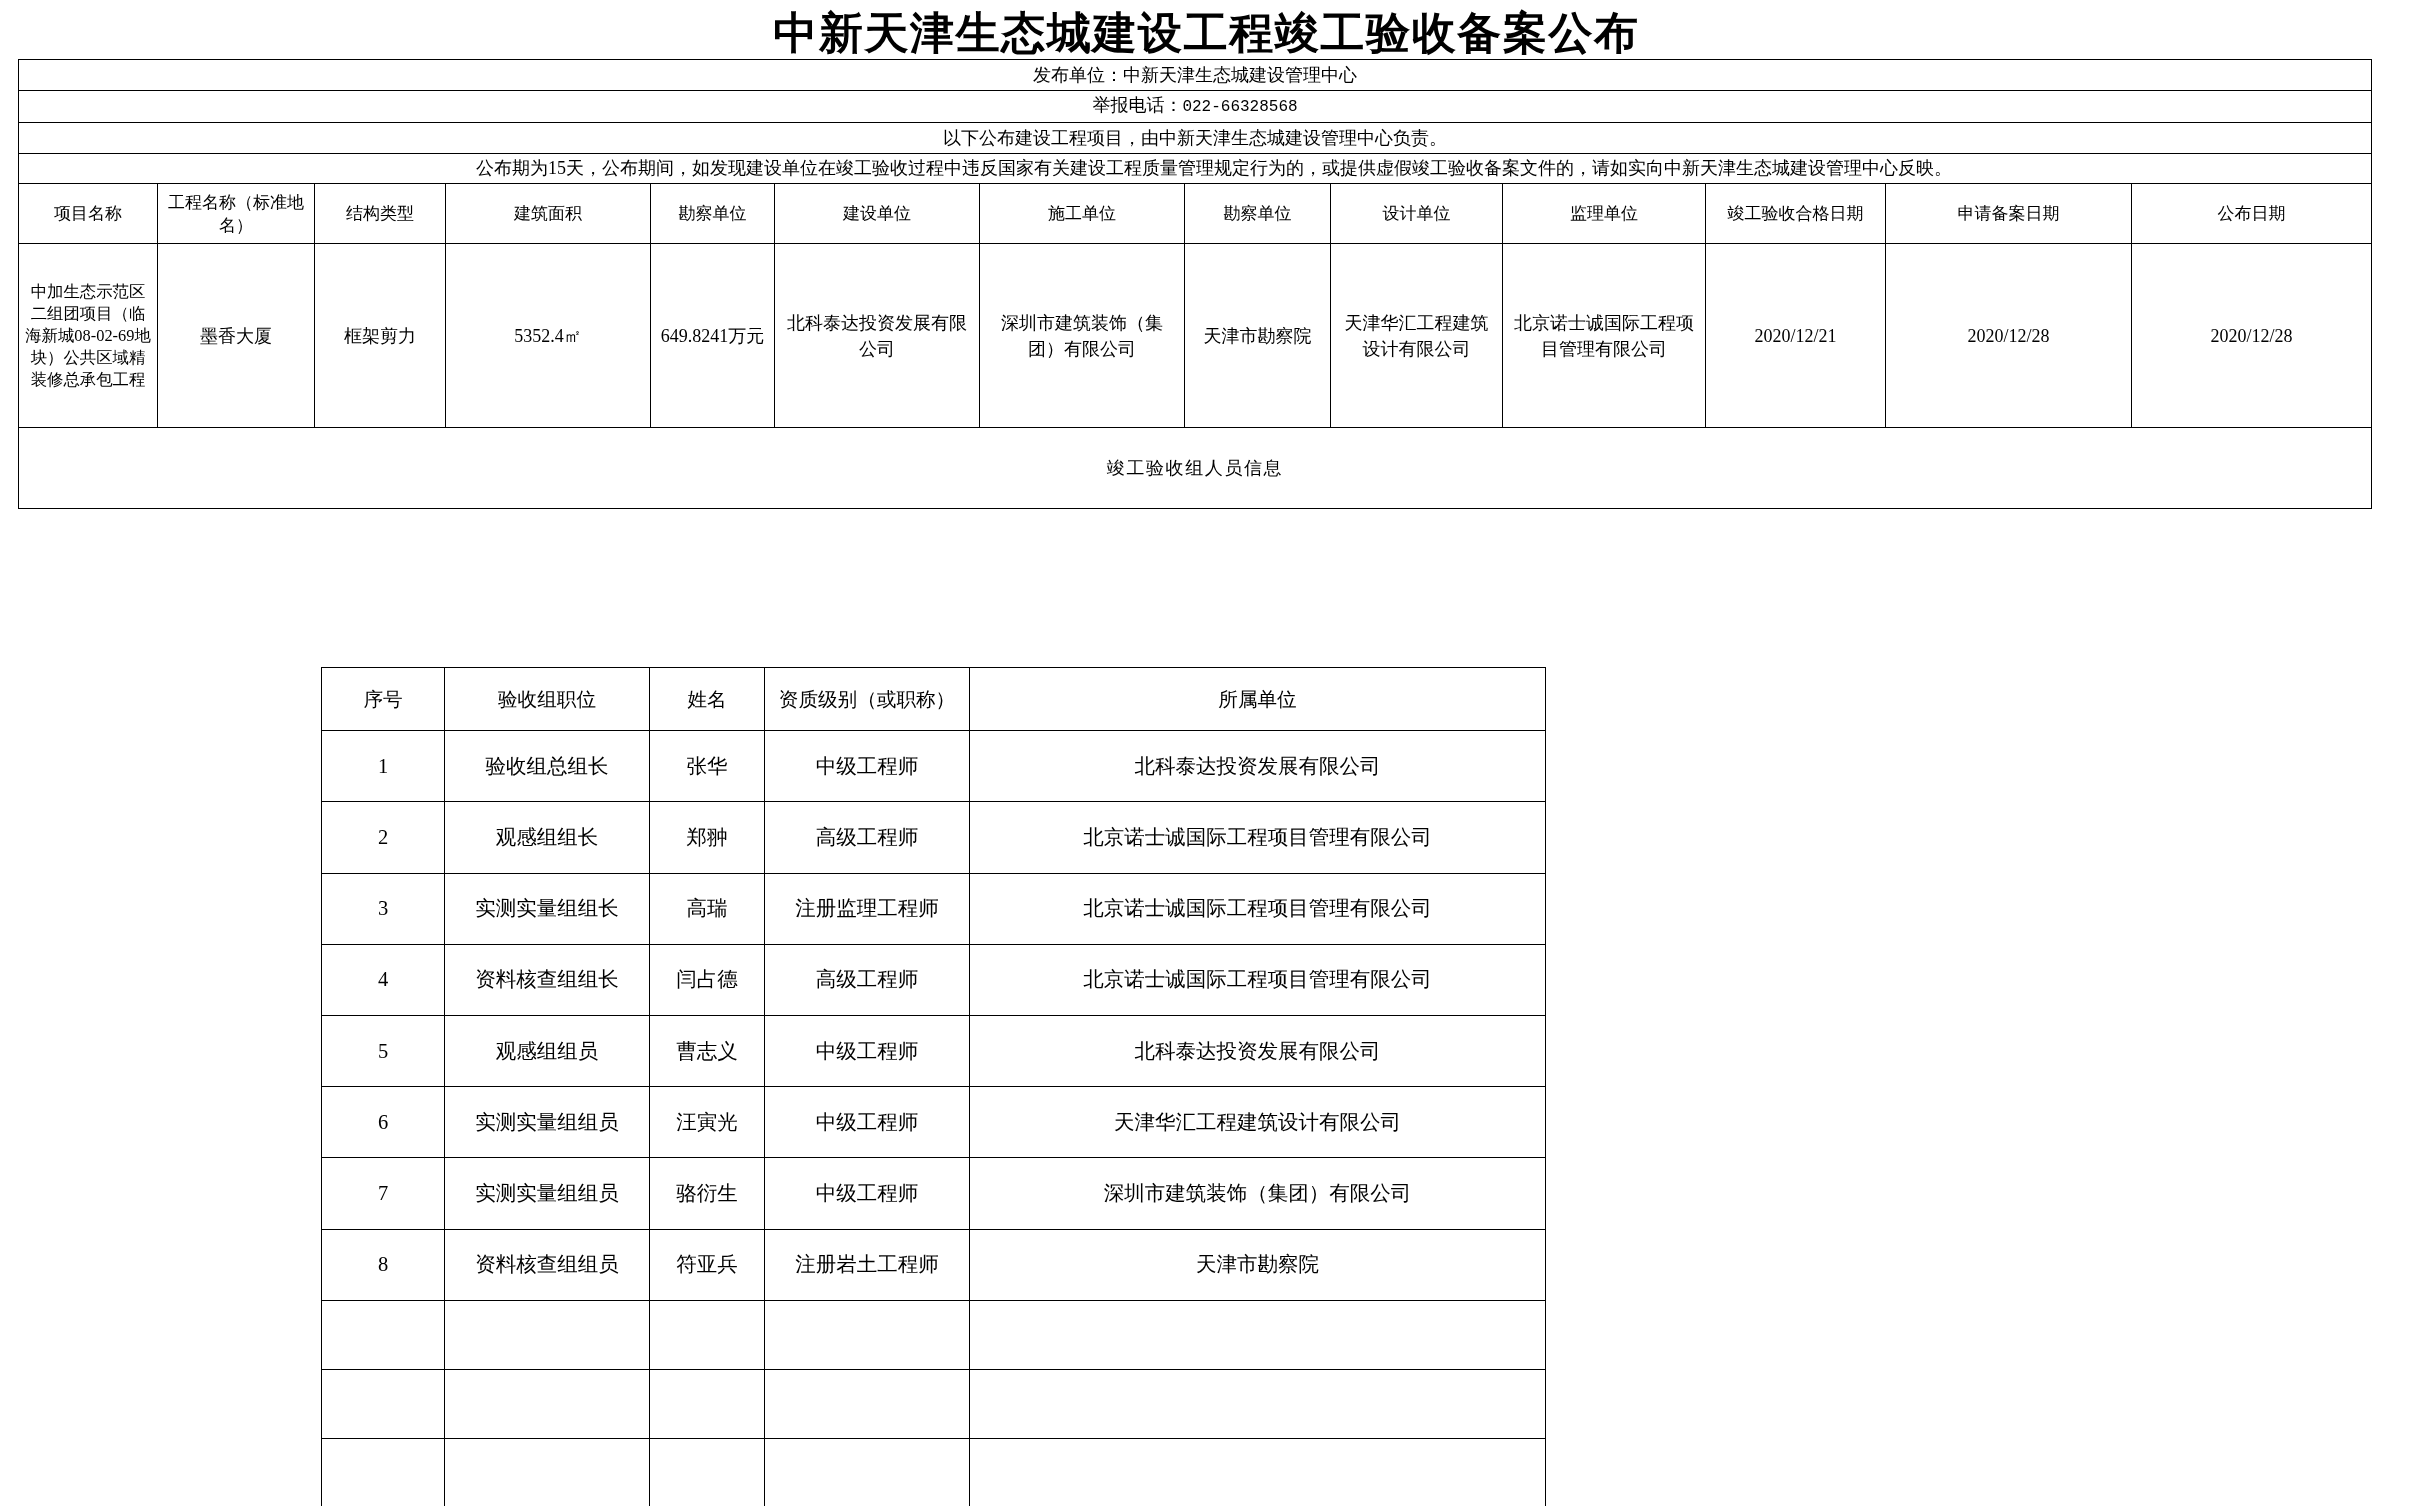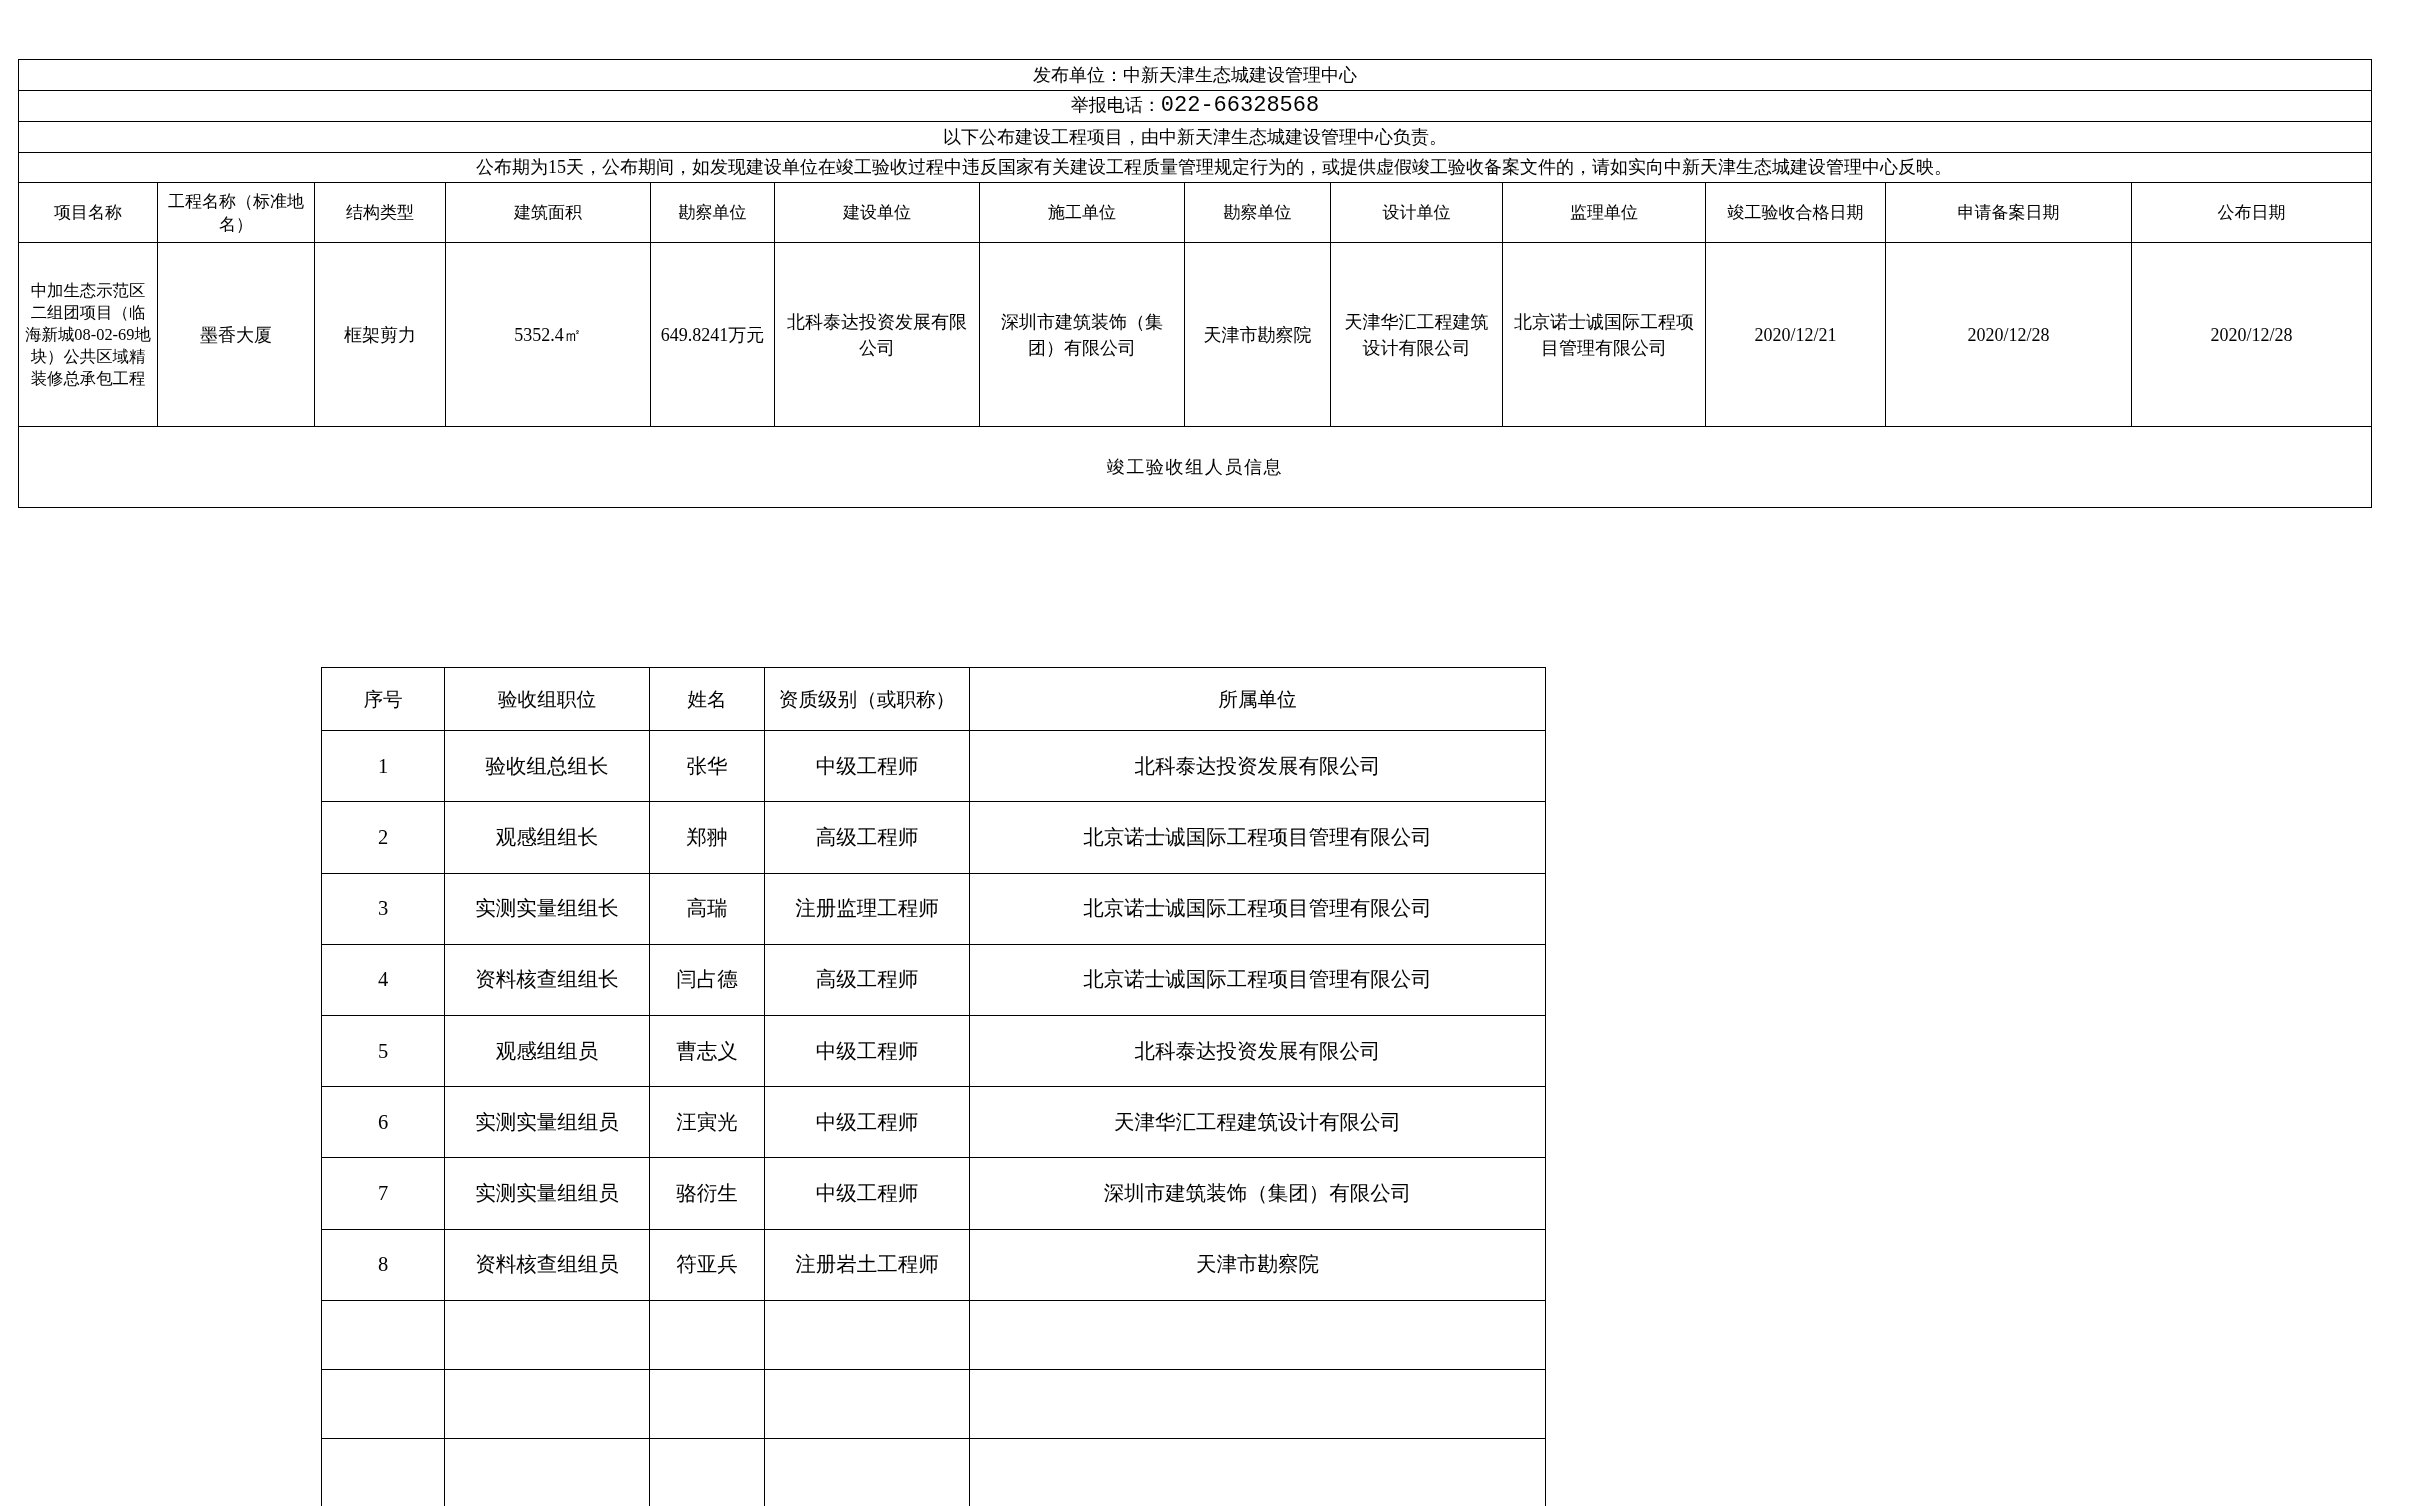--- a/index.html
+++ b/index.html
@@ -55,21 +55,21 @@
     vertical-align: middle;
     text-align: center;
     font-weight: normal;
   }
   td.leftcell {
     text-align: left;
     padding-left: 11.5px;
   }
   .mono {
     font-family: "Liberation Mono", "DejaVu Sans Mono", monospace;
-    font-size: 22px;
+    font-size: 16px;
   }
   .notice {
     text-align: left;
     padding: 21px 24.6px 21px 24.6px;
     font-size: 19px;
     line-height: 28px;
   }
   .notice-indent {
     display: inline-block;
     text-indent: 38px;
@@ -134,20 +134,21 @@
   }
   table.members tr.empty td {
     height: 65px;
   }
 </style>
 </head>
 <body>
 
 <div class="page">
 
+  <div class="doc-title">中新天津生态城建设工程竣工验收备案公布</div>
 
   <div class="main-wrap">
     <table class="grid">
       <colgroup>
         <col style="width:139px">
         <col style="width:157px">
         <col style="width:131px">
         <col style="width:205px">
         <col style="width:124px">
         <col style="width:205px">

